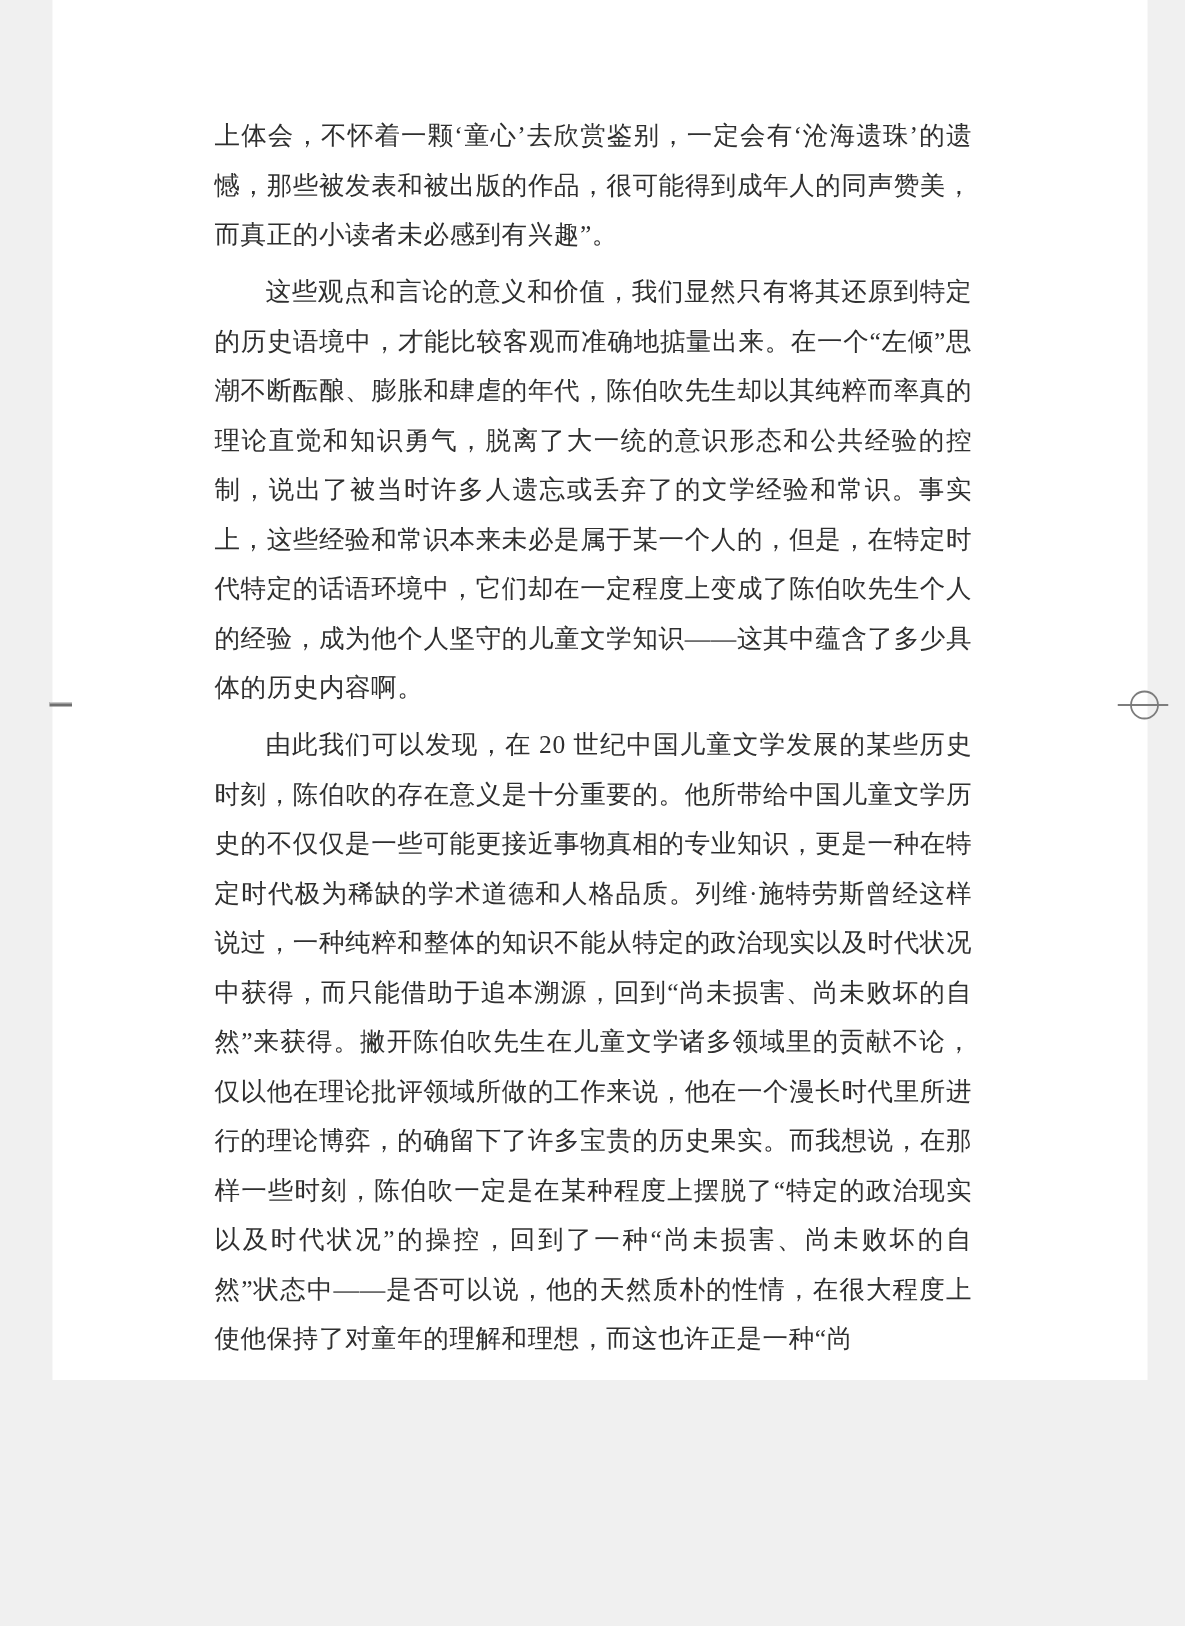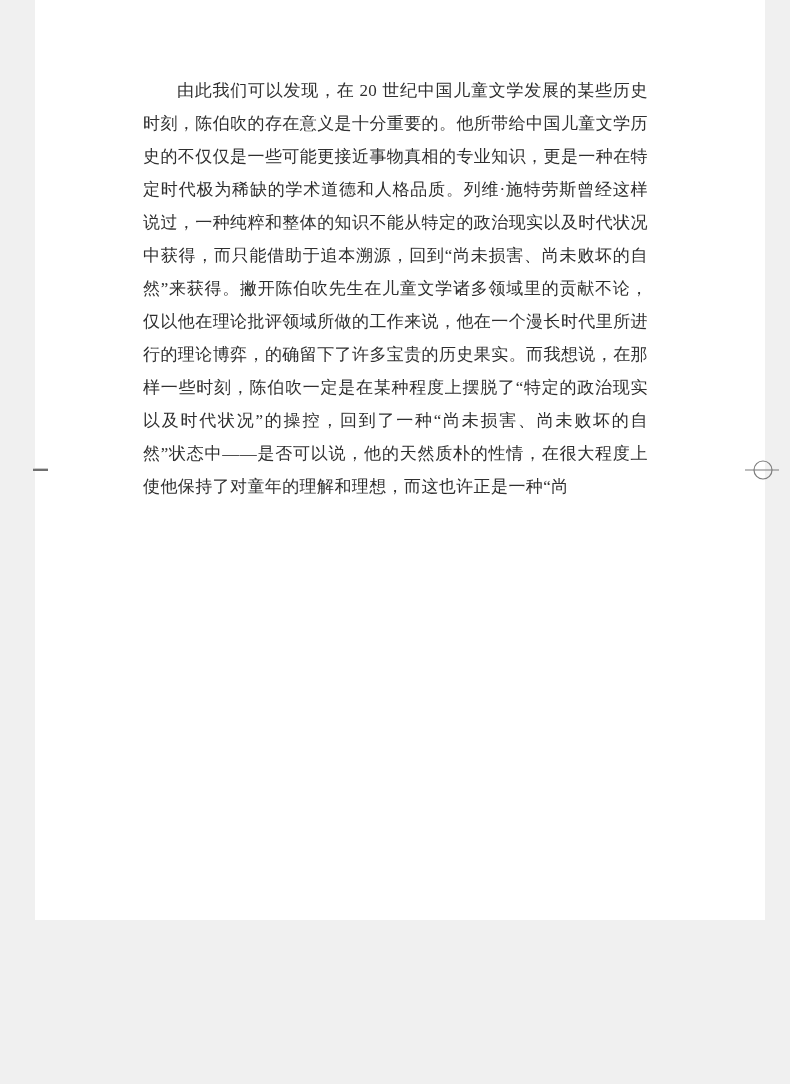--- a/index.html
+++ b/index.html
@@ -56,20 +56,22 @@
     top: 459px;
     width: 34px;
     height: 24px;
   }
 </style>
 </head>
 <body>
 
 <div class="paper">
   <div class="text-block">
+    <p class="para no-indent">上体会，不怀着一颗‘童心’去欣赏鉴别，一定会有‘沧海遗珠’的遗憾，那些被发表和被出版的作品，很可能得到成年人的同声赞美，而真正的小读者未必感到有兴趣”。</p>
+    <p class="para">这些观点和言论的意义和价值，我们显然只有将其还原到特定的历史语境中，才能比较客观而准确地掂量出来。在一个“左倾”思潮不断酝酿、膨胀和肆虐的年代，陈伯吹先生却以其纯粹而率真的理论直觉和知识勇气，脱离了大一统的意识形态和公共经验的控制，说出了被当时许多人遗忘或丢弃了的文学经验和常识。事实上，这些经验和常识本来未必是属于某一个人的，但是，在特定时代特定的话语环境中，它们却在一定程度上变成了陈伯吹先生个人的经验，成为他个人坚守的儿童文学知识——这其中蕴含了多少具体的历史内容啊。</p>
     <p class="para">由此我们可以发现，在 20 世纪中国儿童文学发展的某些历史时刻，陈伯吹的存在意义是十分重要的。他所带给中国儿童文学历史的不仅仅是一些可能更接近事物真相的专业知识，更是一种在特定时代极为稀缺的学术道德和人格品质。列维·施特劳斯曾经这样说过，一种纯粹和整体的知识不能从特定的政治现实以及时代状况中获得，而只能借助于追本溯源，回到“尚未损害、尚未败坏的自然”来获得。撇开陈伯吹先生在儿童文学诸多领域里的贡献不论，仅以他在理论批评领域所做的工作来说，他在一个漫长时代里所进行的理论博弈，的确留下了许多宝贵的历史果实。而我想说，在那样一些时刻，陈伯吹一定是在某种程度上摆脱了“特定的政治现实以及时代状况”的操控，回到了一种“尚未损害、尚未败坏的自然”状态中——是否可以说，他的天然质朴的性情，在很大程度上使他保持了对童年的理解和理想，而这也许正是一种“尚</p>
   </div>
 </div>
 
 <div class="crop-dash"></div>
 
 <svg class="reg-mark" viewBox="0 0 34 24" xmlns="http://www.w3.org/2000/svg">
   <line x1="0" y1="11" x2="34" y2="11" stroke="#7d7d7d" stroke-width="1.2" fill="none"></line>
   <circle cx="18" cy="11" r="9" stroke="#7d7d7d" stroke-width="1.2" fill="none"></circle>
 </svg>

